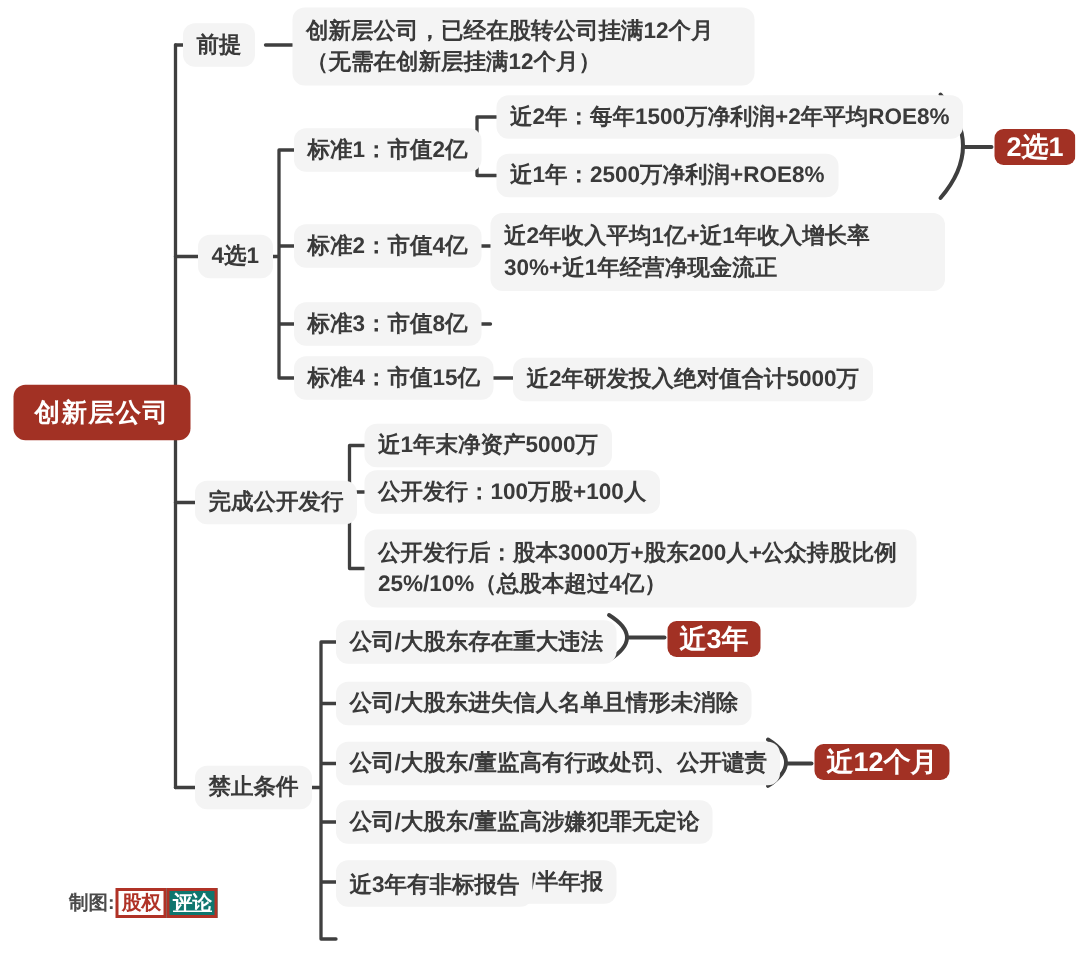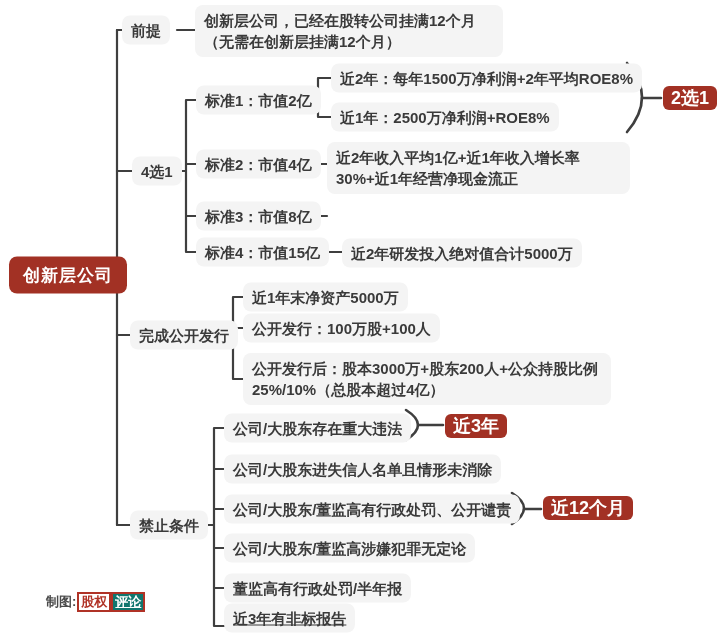--- a/index.html
+++ b/index.html
@@ -109,21 +109,21 @@
   <div class="node multi" style="left:243px; top:379px; width:350px;">公开发行后：股本3000万+股东200人+公众持股比例25%/10%（总股本超过4亿）</div>
 
   <div class="node" style="left:130px; top:525px;">禁止条件</div>
   <div class="node" style="left:224px; top:428px;">公司/大股东存在重大违法</div>
   <div class="badge" style="left:445px; top:426px;">近3年</div>
   <div class="node" style="left:224px; top:469px;">公司/大股东进失信人名单且情形未消除</div>
   <div class="node" style="left:224px; top:509px;">公司/大股东/董监高有行政处罚、公开谴责</div>
   <div class="badge" style="left:543px; top:508px;">近12个月</div>
   <div class="node" style="left:224px; top:548px;">公司/大股东/董监高涉嫌犯罪无定论</div>
   <div class="node" style="left:224px; top:588px;">董监高有行政处罚/半年报</div>
-  <div class="node" style="left:224px; top:618px;text-decoration:underline;">近3年有非标报告</div>
+  <div class="node" style="left:224px; top:590px;">近3年有非标报告</div>
 
   <div class="footer">
     <span>制图:</span>
     <span class="brand">
       <span class="left">股权</span>
       <span class="right">评论</span>
     </span>
   </div>
 
 </div>

